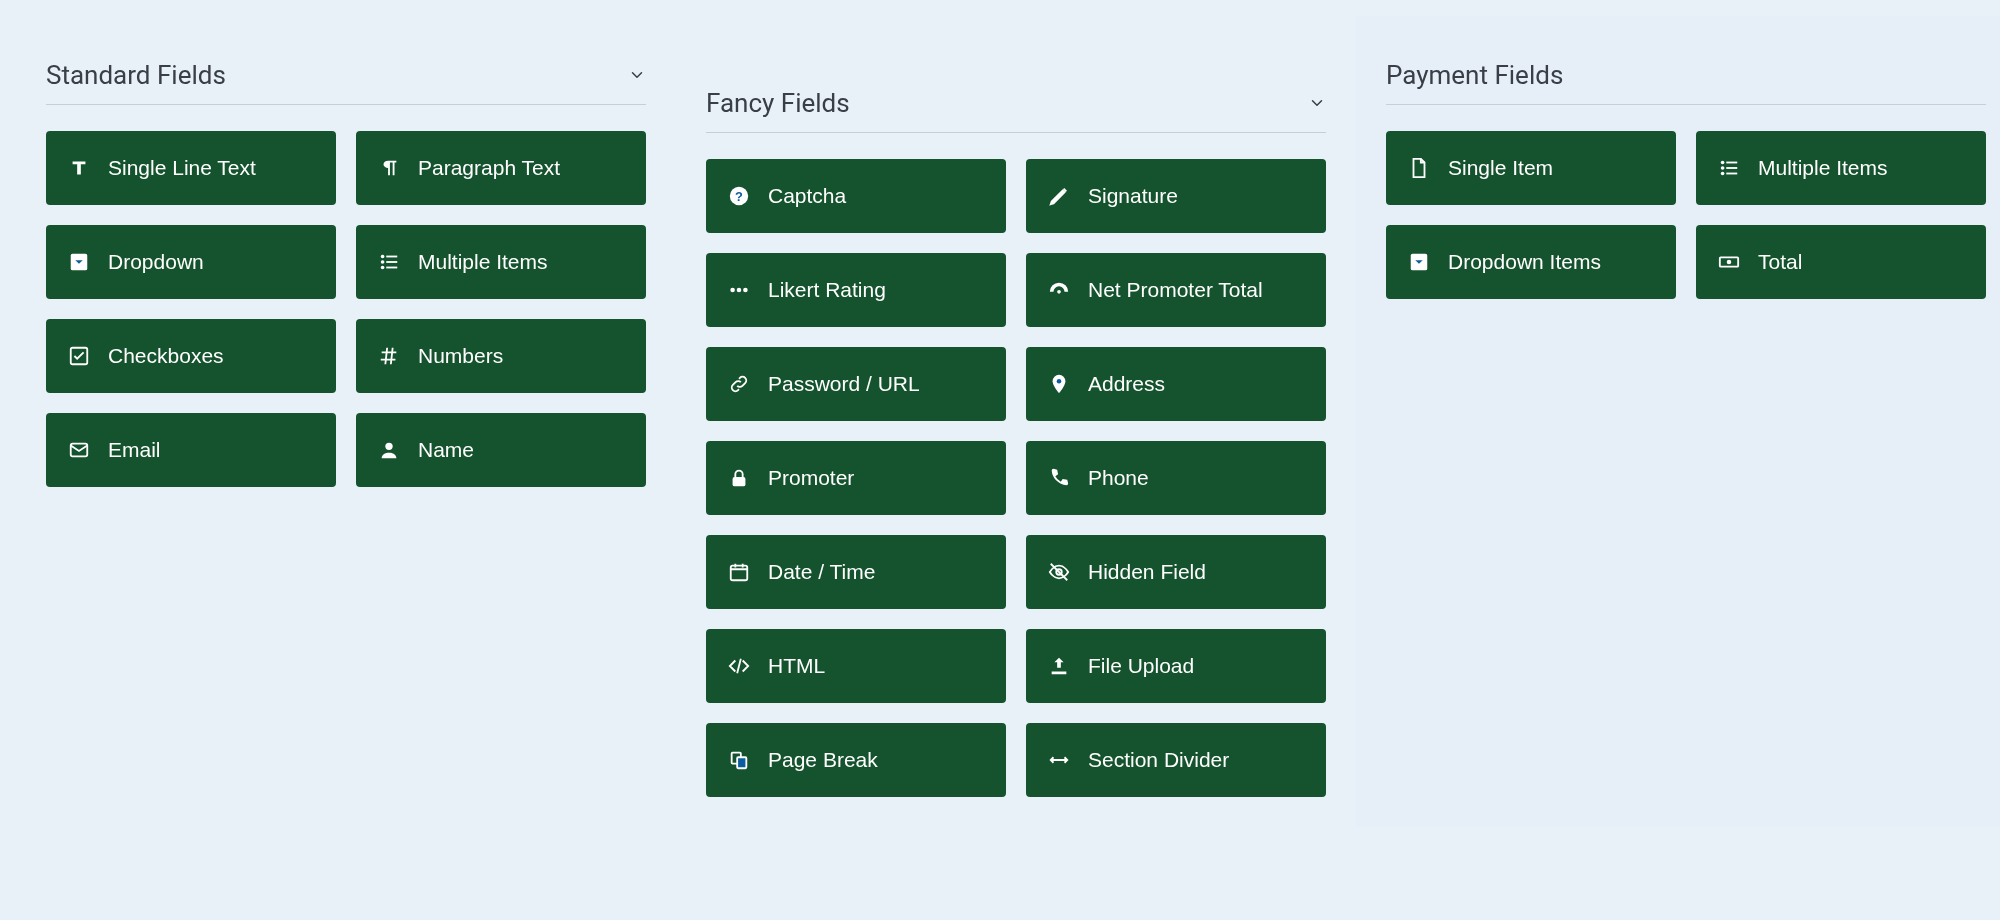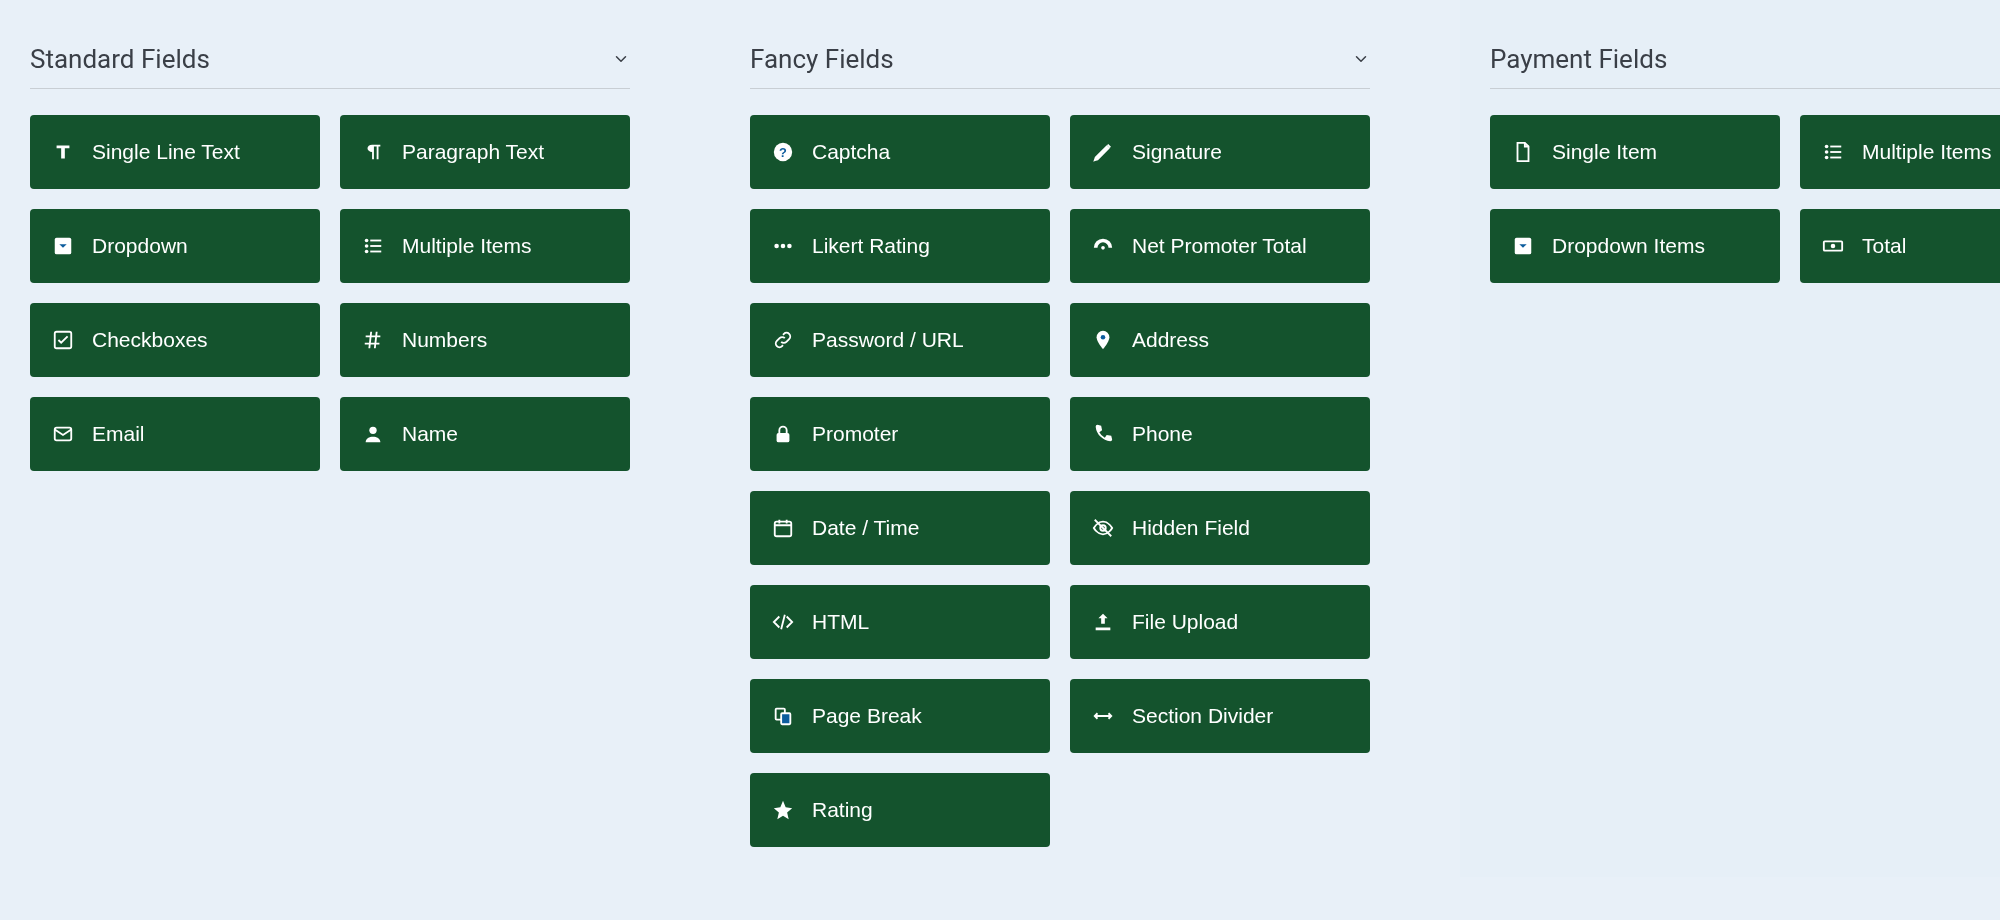--- a/index.html
+++ b/index.html
@@ -3,30 +3,29 @@
 <meta charset="utf-8">
 <style>
   * { box-sizing: border-box; margin: 0; padding: 0; }
   body {
     background: #e8f0f8;
     font-family: -apple-system, BlinkMacSystemFont, "Segoe UI", Roboto, sans-serif;
     padding: 0;
   }
   .container {
     display: flex;
-    gap: 60px;
-    padding: 0;
+    padding: 16px;
     width: 1707px;
   }
   .panel {
     flex: 0 0 auto;
     padding: 20px 30px 30px 30px;
   }
   .panel-standard { width: 660px; }
-  .panel-fancy { width: 680px; }
+  .panel-fancy { width: 680px; margin-top: 28px; }
   .panel-payment { width: 660px; background:#e8f0f8; padding-bottom: 40px; background: #e6eff7;}
   .panel-header {
     display: flex;
     justify-content: space-between;
     align-items: center;
     padding: 24px 0 14px 0;
     border-bottom: 1px solid #c8ced4;
     margin-bottom: 26px;
   }
   .panel-title {
@@ -312,28 +311,20 @@
 
       <button class="field-btn">
         <span class="icon">
             <svg viewBox="0 0 24 24">
               <path d="M3 12h18M6 9l-3 3 3 3M18 9l3 3-3 3" stroke="#fff" stroke-width="2" fill="none"></path>
             </svg>
           </span>
         <span class="label">Section Divider</span>
       </button>
 
-      <button class="field-btn">
-        <span class="icon">
-            <svg viewBox="0 0 24 24">
-              <path d="M12 2l2.9 6.9L22 10l-5.5 4.8L18.2 22 12 18.3 5.8 22l1.7-7.2L2 10l7.1-1.1z"></path>
-            </svg>
-          </span>
-        <span class="label">Rating</span>
-      </button>
 
     </div>
   </div>
 
   <div class="panel panel-payment">
     <div class="panel-header">
       <div class="panel-title">Payment Fields</div>
 
     </div>
     <div class="field-grid">

